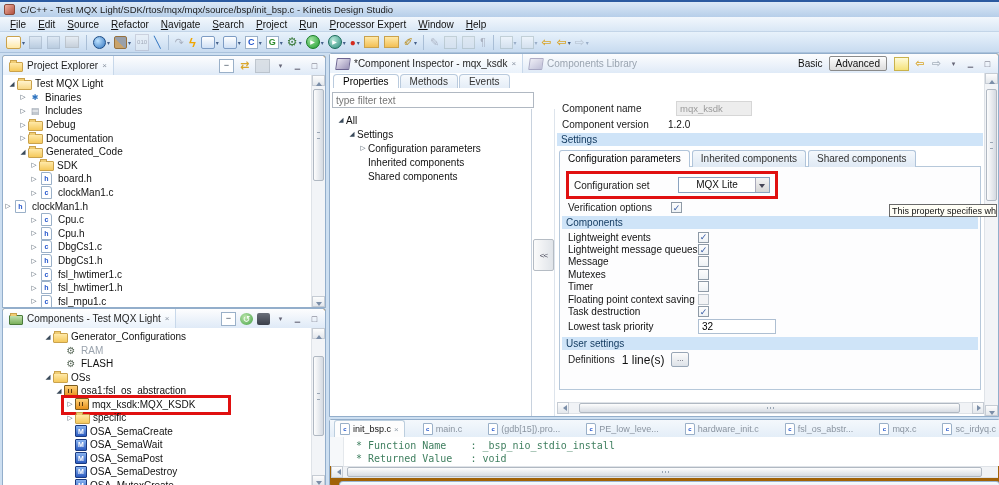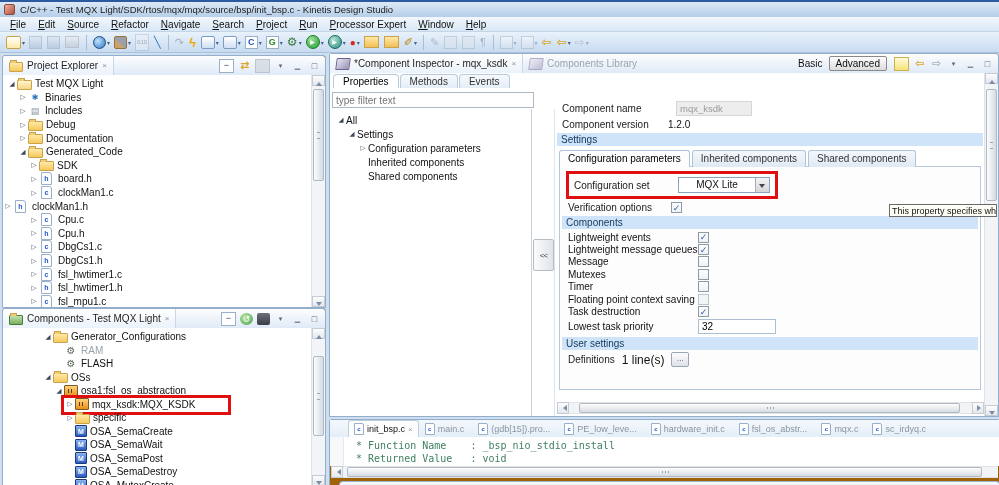--- a/index.html
+++ b/index.html
@@ -169,22 +169,22 @@
   .tinput{width:70px;height:13px;border:1px solid #aebfd2;font-size:10px;padding:0 3px;font-family:inherit;}
   .drow{display:flex;align-items:center;height:16px;gap:7px;padding-left:2px;}
   .dval{font-size:12px;}
   .dots-btn{min-width:16px;height:13px;border:1px solid #98a6b6;border-radius:2px;background:linear-gradient(#fcfcfc,#dde2e8);
     font-size:8px;line-height:12px;text-align:center;color:#445;}
   .insp-hsb{position:absolute;left:1px;right:0;top:325px;}
   .insp-vsb{position:absolute;}
   .tooltip{position:absolute;left:889px;top:204px;width:108px;height:13px;background:#fffef6;border:1px solid #6a6a6a;
     font-size:9px;line-height:12px;padding:0 2px;white-space:nowrap;overflow:hidden;z-index:40;box-sizing:border-box;}
   
-  .etabs{position:absolute;top:0;left:0;right:0;height:17px;display:flex;align-items:flex-end;gap:1px;
-    background:linear-gradient(#f4f8fc,#e4eef8);border-bottom:1px solid #c4d6e8;padding-left:18px;overflow:hidden;}
+  .etabs{position:absolute;top:0;left:0;right:0;height:17px;display:flex;align-items:flex-end;gap:13px;
+    background:linear-gradient(#f4f8fc,#e4eef8);border-bottom:1px solid #c4d6e8;padding-left:4px;overflow:hidden;}
   .etab{display:inline-flex;align-items:center;gap:3px;height:16px;padding:0 5px;font-size:9px;color:#8a94a0;white-space:nowrap;flex:none;}
   .etab.active{background:#fdfdfd;border:1px solid #bccede;border-bottom:1px solid #fdfdfd;border-radius:3px 3px 0 0;color:#101010;margin-bottom:-1px;}
   .eico{width:8px;height:10px;background:#fff;border:1px solid #9ab0c8;border-radius:0 2px 0 0;font-size:6px;color:#2255cc;
     display:inline-flex;align-items:center;justify-content:center;font-weight:bold;flex:none;font-style:normal;}
   .ex{color:#97a2ae;font-size:8px;}
   .ebody{position:absolute;top:17px;left:0;right:0;height:29px;background:#fff;overflow:hidden;}
   .egutter{position:absolute;top:0;bottom:0;left:0;width:13px;background:#f6f8fa;border-right:1px solid #e4e8ec;}
   .elines{position:absolute;left:0;top:2px;right:0;}
   .eline{font-family:"DejaVu Sans Mono","Liberation Mono",monospace;font-size:10px;line-height:13px;color:#3f7f5f;white-space:pre;padding-left:20px;}
   .edit-hsb{position:absolute;left:1px;right:1px;top:46px;}

